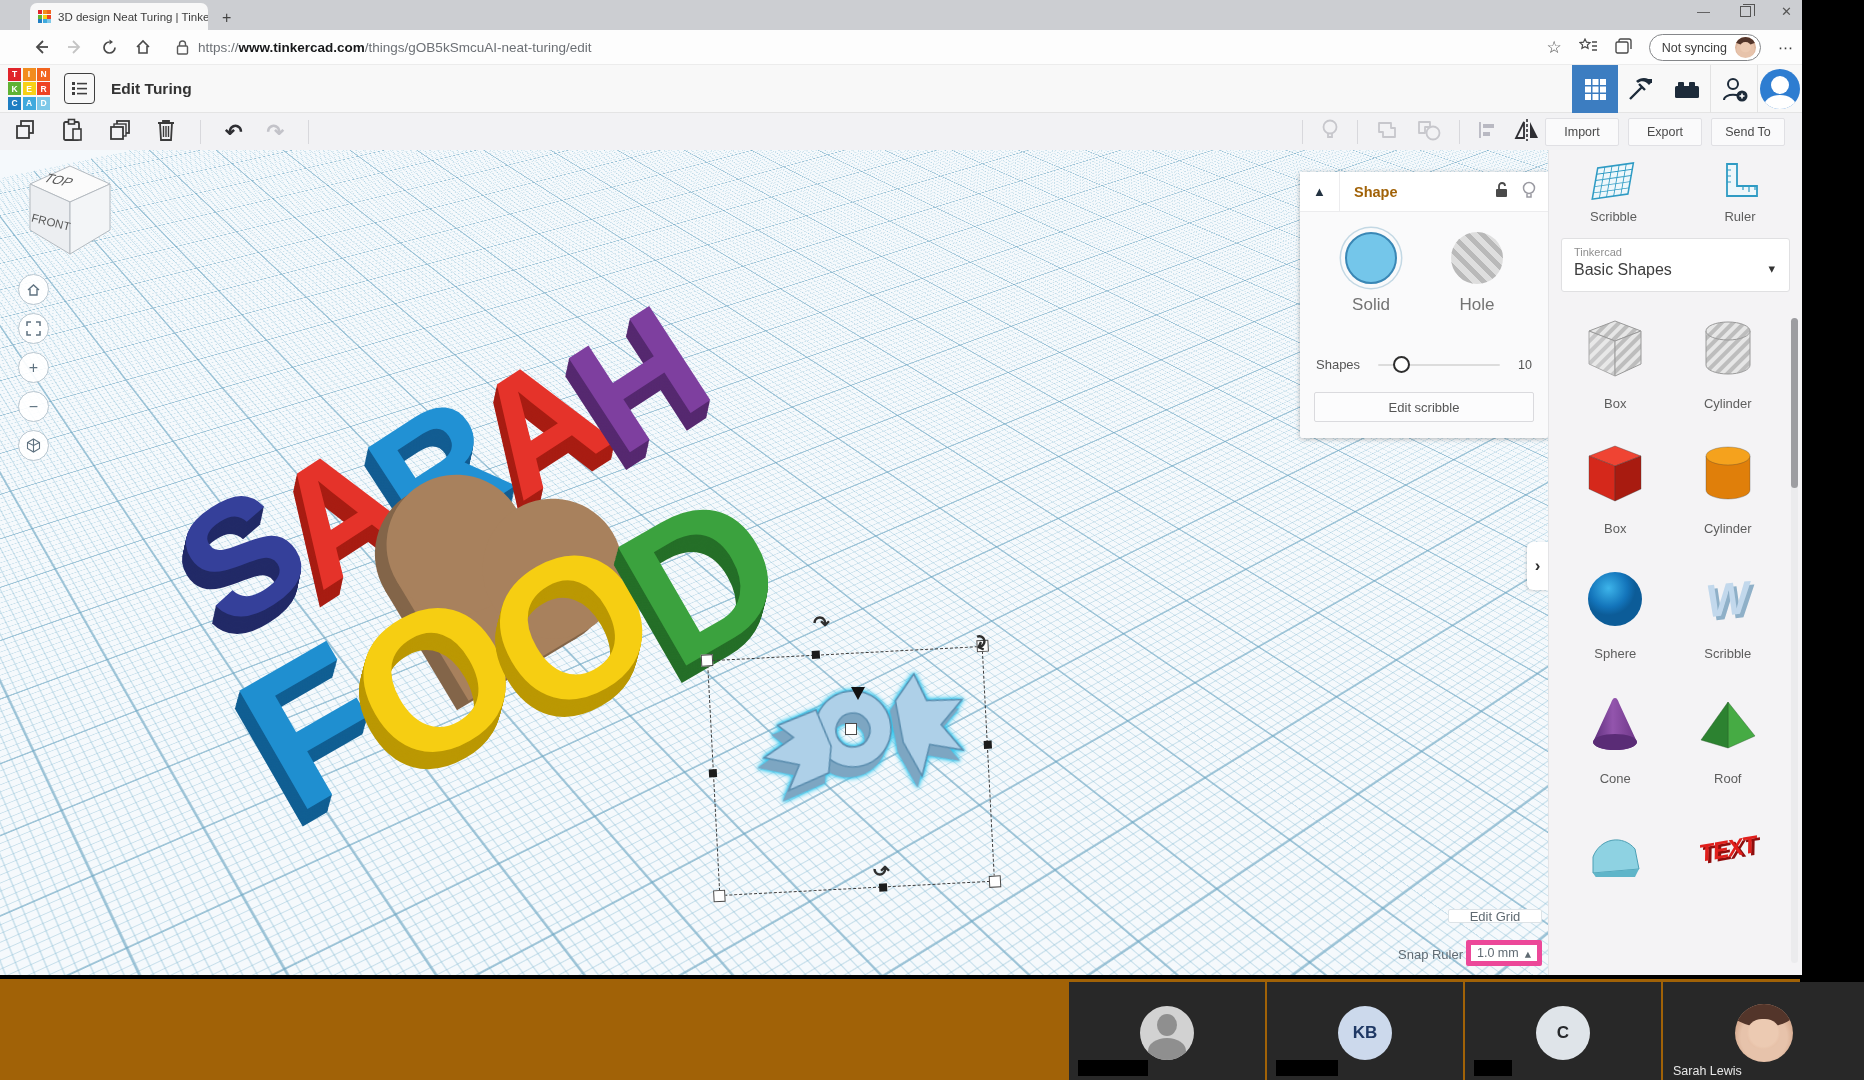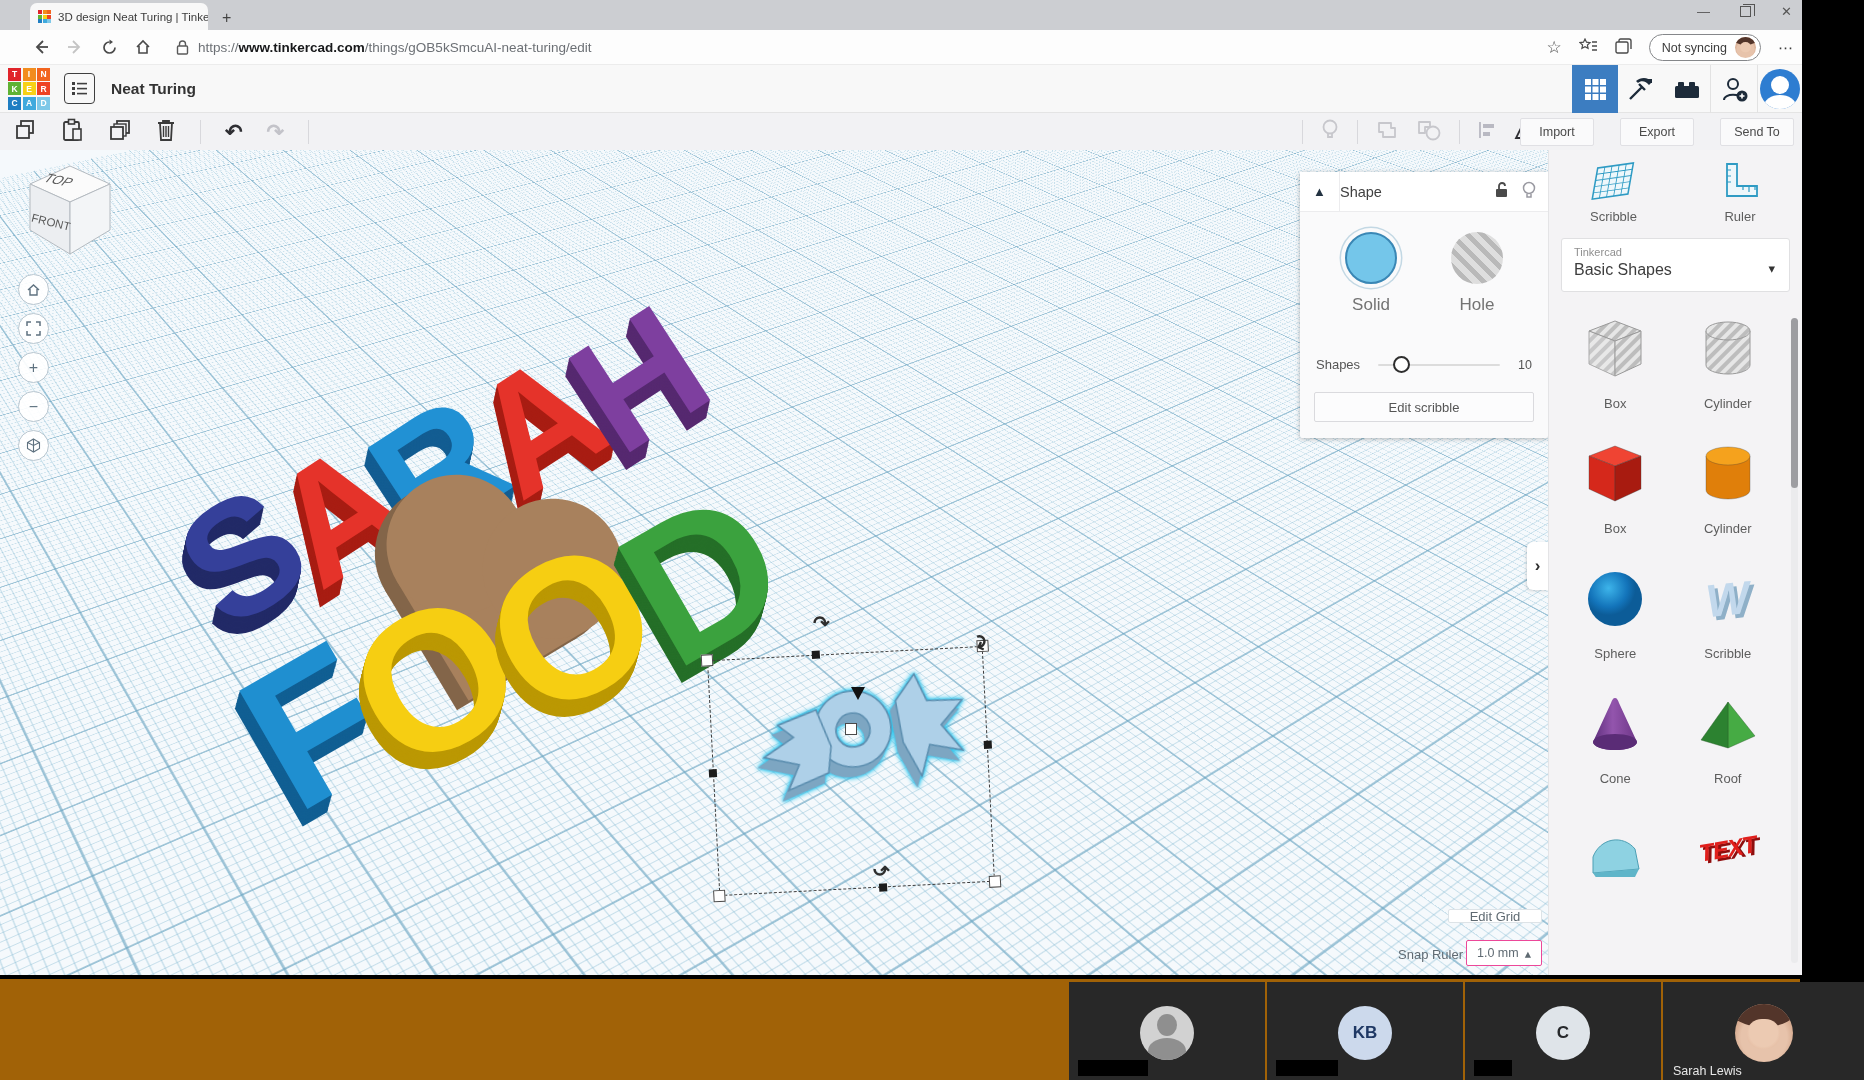--- a/index.html
+++ b/index.html
@@ -43,21 +43,21 @@
   .tc-ic{width:46px;height:48px;display:flex;align-items:center;justify-content:center}
   .tc-avatar{width:40px;height:40px;border-radius:50%;background:#2e7dd1;margin:0 2px;position:relative;overflow:hidden}
   .tc-avatar:before{content:"";position:absolute;left:11px;top:7px;width:18px;height:18px;border-radius:50%;background:#fff}
   .tc-avatar:after{content:"";position:absolute;left:4px;top:26px;width:32px;height:22px;border-radius:50%;background:#fff}
 
   
   .toolbar{height:38px;background:#f2f2f4;border-bottom:1px solid #dcdce0;position:relative;display:flex;align-items:center}
   .tb-left{display:flex;align-items:center;gap:24px;padding-left:14px}
   .tb-sep{width:1px;height:24px;background:#d8d8dc}
   .tb-icons-right{position:absolute;right:262px;top:0;height:38px;display:flex;align-items:center;gap:17px}
-  .tb-btns{position:absolute;right:8px;top:5px;display:flex;gap:26px}
+  .tb-btns{position:absolute;right:17px;top:5px;display:flex;gap:9px}
   .tb-btn{min-width:74px;height:28px;background:#fafafb;border:1px solid #e0e0e4;border-radius:2px;font-size:12.5px;color:#4a4a4a;display:flex;align-items:center;justify-content:center;padding:0 12px}
   .glyph-undo{font-size:21px;color:#2f2f33;line-height:20px;font-weight:bold}
   .glyph-redo{font-size:21px;color:#c3c3c9;line-height:20px;font-weight:bold}
 
   
   .canvas{position:absolute;left:0;top:150px;width:1548px;height:825px;background:#f5f9fc;overflow:hidden;perspective:1500px}
   .grid-plane{position:absolute;left:-1300px;top:-1250px;width:4400px;height:3400px;transform:rotateX(54deg) rotateZ(-36deg);background-image:
     repeating-linear-gradient(0deg,rgba(125,182,208,.38) 0 1px,transparent 1px 9px),
     repeating-linear-gradient(90deg,rgba(125,182,208,.38) 0 1px,transparent 1px 9px),
     repeating-linear-gradient(0deg,rgba(88,150,182,.5) 0 1.6px,transparent 1.6px 90px),
@@ -86,28 +86,28 @@
   .scribble-svg{position:absolute;left:56px;top:58px;transform:rotate(-8deg);filter:drop-shadow(0 0 2.5px #2fc6ee) drop-shadow(0 0 1px #2fc6ee)}
 
   
   .viewcube{position:absolute;left:20px;top:10px}
   .navcol{position:absolute;left:18px;top:124px;display:flex;flex-direction:column;gap:8px}
   .navbtn{width:31px;height:31px;border-radius:50%;background:rgba(255,255,255,.92);border:1px solid #b9c6cf;color:#5f7280;display:flex;align-items:center;justify-content:center;font-size:16px}
 
   
   .editgrid-btn{position:absolute;left:1448px;top:759px;width:94px;height:14px;background:#fff;border:1px solid #dde3e7;border-radius:2px;color:#5f6a72;font-size:13px;display:flex;align-items:center;justify-content:center}
   .snap-label{position:absolute;left:1398px;top:797px;color:#5f6a72;font-size:13px}
-  .snap-select{position:absolute;left:1466px;top:790px;width:76px;height:26px;background:#fff;border:1px solid #ec4899;border-radius:2px;color:#5f6a72;font-size:12.5px;display:flex;align-items:center;justify-content:center;gap:6px}
+  .snap-select{position:absolute;left:1466px;top:790px;width:76px;height:26px;background:#fff;border:5px solid #ec4899;border-radius:2px;color:#5f6a72;font-size:12.5px;display:flex;align-items:center;justify-content:center;gap:6px}
   .chev-tab{position:absolute;left:1527px;top:392px;width:21px;height:48px;background:#fff;border-radius:6px 0 0 6px;box-shadow:-1px 1px 3px rgba(0,0,0,.15);display:flex;align-items:center;justify-content:center;color:#2e2e2e;font-size:17px;font-weight:bold}
 
   
   .shape-panel{position:absolute;left:1300px;top:22px;width:248px;background:#fafafb;box-shadow:0 1px 5px rgba(0,0,0,.28);border-radius:2px}
   .sp-head{height:40px;background:#fff;border-bottom:1px solid #ececee;display:flex;align-items:center}
   .sp-collapse{width:40px;height:40px;border-right:1px solid #ececee;display:flex;align-items:center;justify-content:center;color:#233241;font-size:13px}
-  .sp-title{font-size:14.5px;font-weight:normal;color:#404040;}
+  .sp-title{font-size:14.5px;font-weight:bold;color:#a16207;margin-left:14px}
   .sp-headicons{margin-left:auto;display:flex;gap:13px;padding-right:12px;align-items:center}
   .sp-opts{display:flex;justify-content:space-around;padding:20px 18px 8px}
   .sp-opt{display:flex;flex-direction:column;align-items:center;gap:11px}
   .circ-solid{width:52px;height:52px;border-radius:50%;background:#74c6ea;border:2.5px solid #3a87b5;box-shadow:0 0 0 4px #fafafb,0 0 0 5.5px #c3d8e4}
   .circ-hole{width:52px;height:52px;border-radius:50%;background:repeating-linear-gradient(45deg,#b9b9b9 0 5px,#dedede 5px 11px);box-shadow:0 0 0 4px #fafafb}
   .sp-optlabel{font-size:17px;color:#737373}
   .sp-height{display:flex;align-items:center;padding:34px 16px 6px;gap:10px}
   .sp-hlabel{font-size:13px;color:#555;width:52px}
   .slider{position:relative;flex:1;height:2px;background:#dcdcdc;border-radius:1px}
   .knob{position:absolute;top:-8px;width:17px;height:17px;border-radius:50%;background:#fff;border:2px solid #2e2e2e}
@@ -235,21 +235,21 @@
     <span class="menu-btn">
         <svg width="17" height="15" viewBox="0 0 17 15">
           <rect x="1" y="1" width="3" height="3" fill="#3f3f3f"></rect>
           <rect x="6" y="1.8" width="10" height="1.6" fill="#3f3f3f"></rect>
           <rect x="1" y="6" width="3" height="3" fill="#3f3f3f"></rect>
           <rect x="6" y="6.8" width="10" height="1.6" fill="#3f3f3f"></rect>
           <rect x="1" y="11" width="3" height="3" fill="#3f3f3f"></rect>
           <rect x="6" y="11.8" width="10" height="1.6" fill="#3f3f3f"></rect>
         </svg>
       </span>
-    <span class="doc-title">Neat Turing</span>
+    <span class="doc-title">Edit Turing</span>
     <div class="tc-right">
       <span class="grid-btn">
           <svg width="21" height="21" viewBox="0 0 21 21">
             <g fill="#fff">
               <rect x="0" y="0" width="6" height="6"></rect>
               <rect x="7.5" y="0" width="6" height="6"></rect>
               <rect x="15" y="0" width="6" height="6"></rect>
               <rect x="0" y="7.5" width="6" height="6"></rect>
               <rect x="7.5" y="7.5" width="6" height="6"></rect>
               <rect x="15" y="7.5" width="6" height="6"></rect>

